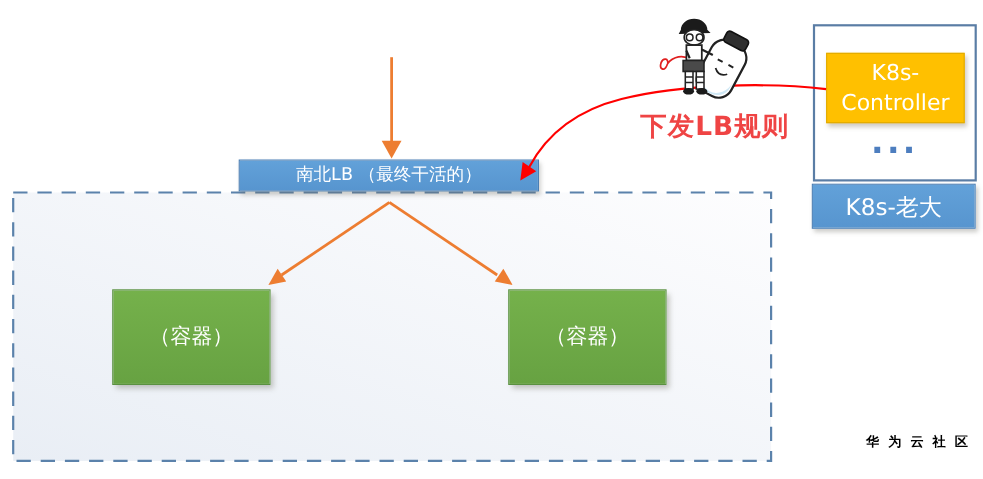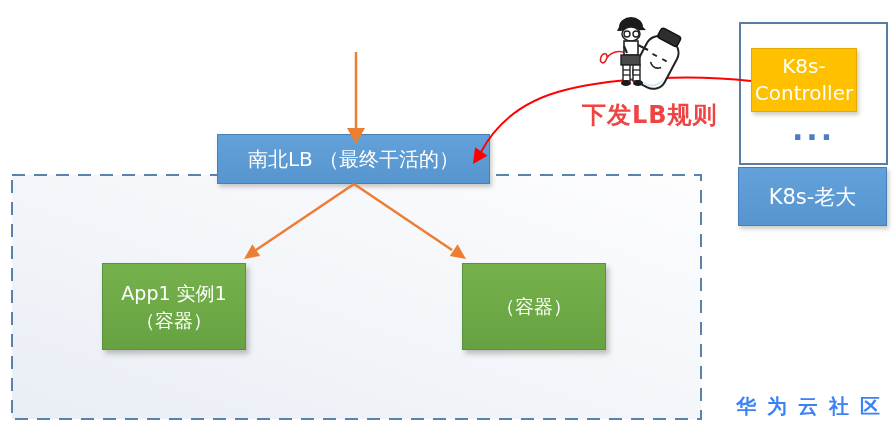--- a/index.html
+++ b/index.html
@@ -19,68 +19,68 @@
   .bg-layer { z-index: 1; }
   .arrow-layer { z-index: 4; }
   .box {
     position: absolute;
     display: flex; align-items: center; justify-content: center;
     text-align: center;
     color: #fff;
     z-index: 3;
   }
   .lb-box {
-    left: 217px; top: 134px; width: 273px; height: 50px;
+    left: 217px; top: 145px; width: 273px; height: 29px;
     background: linear-gradient(180deg, #62a1d9, #5795cf);
     border: 1px solid #4a7fb5;
-    font-size: 20px;
+    font-size: 16px;
     box-shadow: 2px 3px 4px rgba(110,110,100,.35);
   }
   .app-box {
     width: 144px; height: 87px;
     background: linear-gradient(180deg, #75b14b, #67a242);
     border: 1px solid #5a9140;
     font-size: 19px; line-height: 27px;
     flex-direction: column;
     box-shadow: 3px 4px 5px rgba(110,110,95,.4);
   }
   .app-box.first  { left: 102px; top: 263px; }
   .app-box.second { left: 462px; top: 263px; }
   .k8s-panel {
     position: absolute; left: 739px; top: 22px; width: 149px; height: 143px;
     background: #fff; border: 2px solid #5a7da5; z-index: 2;
   }
   .controller-box {
-    left: 751px; top: 48px; width: 106px; height: 64px;
+    left: 751px; top: 48px; width: 126px; height: 64px;
     background: #FFC000; border: 1px solid #e2aa00;
     font-size: 20px; line-height: 27px;
     box-shadow: 2px 3px 4px rgba(120,110,90,.35);
     padding: 0 4px;
   }
   .ellipsis {
     position: absolute; left: 739px; top: 115px; width: 149px;
     text-align: center; z-index: 3;
     font-size: 30px; font-weight: bold; color: #4d7ebf;
     letter-spacing: 3px; line-height: 1;
   }
   .master-box {
-    left: 738px; top: 167px; width: 149px; height: 59px;
+    left: 738px; top: 167px; width: 149px; height: 41px;
     background: linear-gradient(180deg, #62a1d9, #5795cf);
     border: 1px solid #4a7fb5;
     font-size: 21px;
     box-shadow: 2px 3px 4px rgba(110,110,100,.35);
   }
   .annotation {
     position: absolute; left: 582px; top: 99px; z-index: 5;
     color: #ef4444; font-size: 24px; font-weight: 600;
     letter-spacing: 1px;
   }
   .watermark {
     position: absolute; right: 12px; top: 393px; z-index: 5;
-    color: #3b82f6; font-size: 20px; font-weight: bold;
+    color: #000000; font-size: 12px; font-weight: bold;
     letter-spacing: 2px;
   }
   .cartoon {
     position: absolute; left: 598px; top: 10px; width: 86px; height: 94px;
     z-index: 5;
   }
 </style>
 </head>
 <body>
 
@@ -94,21 +94,20 @@
       </linearGradient>
     </defs>
     <rect x="12" y="175" width="689" height="244" fill="url(#clusterGrad)" stroke="#5b82ab" stroke-width="2" stroke-dasharray="13 9"></rect>
   </svg>
 
   <div class="box lb-box">
     <span>南北LB （最终干活的）</span>
   </div>
 
   <div class="box app-box first">
-    <span>App1 实例1</span>
     <span>（容器）</span>
   </div>
 
   <div class="box app-box second">
     <span>（容器）</span>
   </div>
 
   <div class="k8s-panel"></div>
   <div class="box controller-box">
     <span>K8s-Controller</span>

